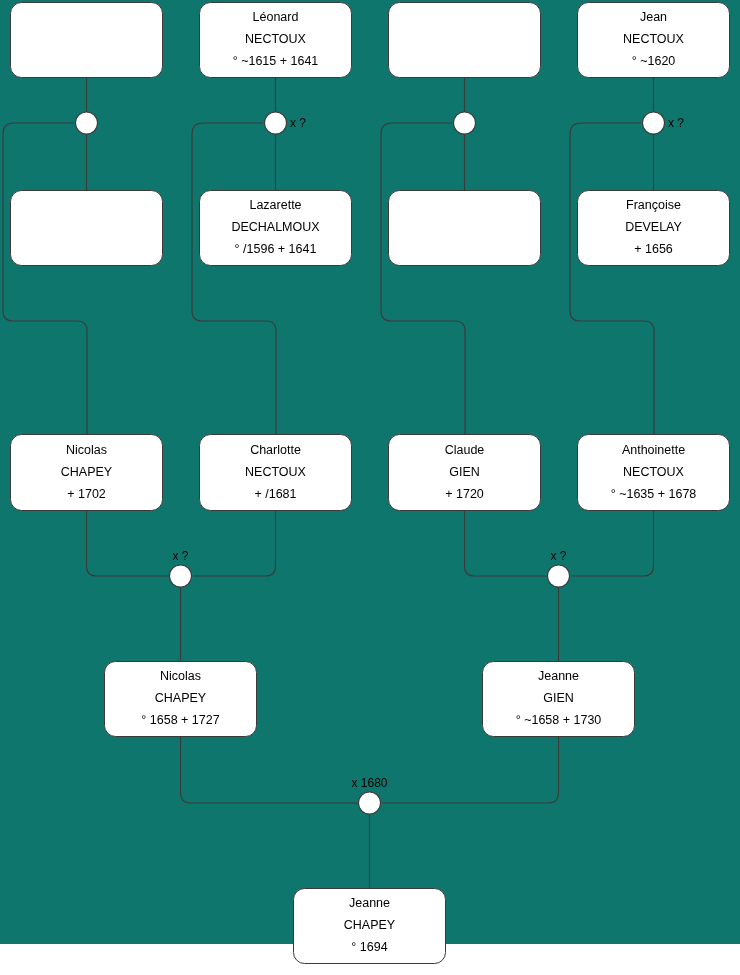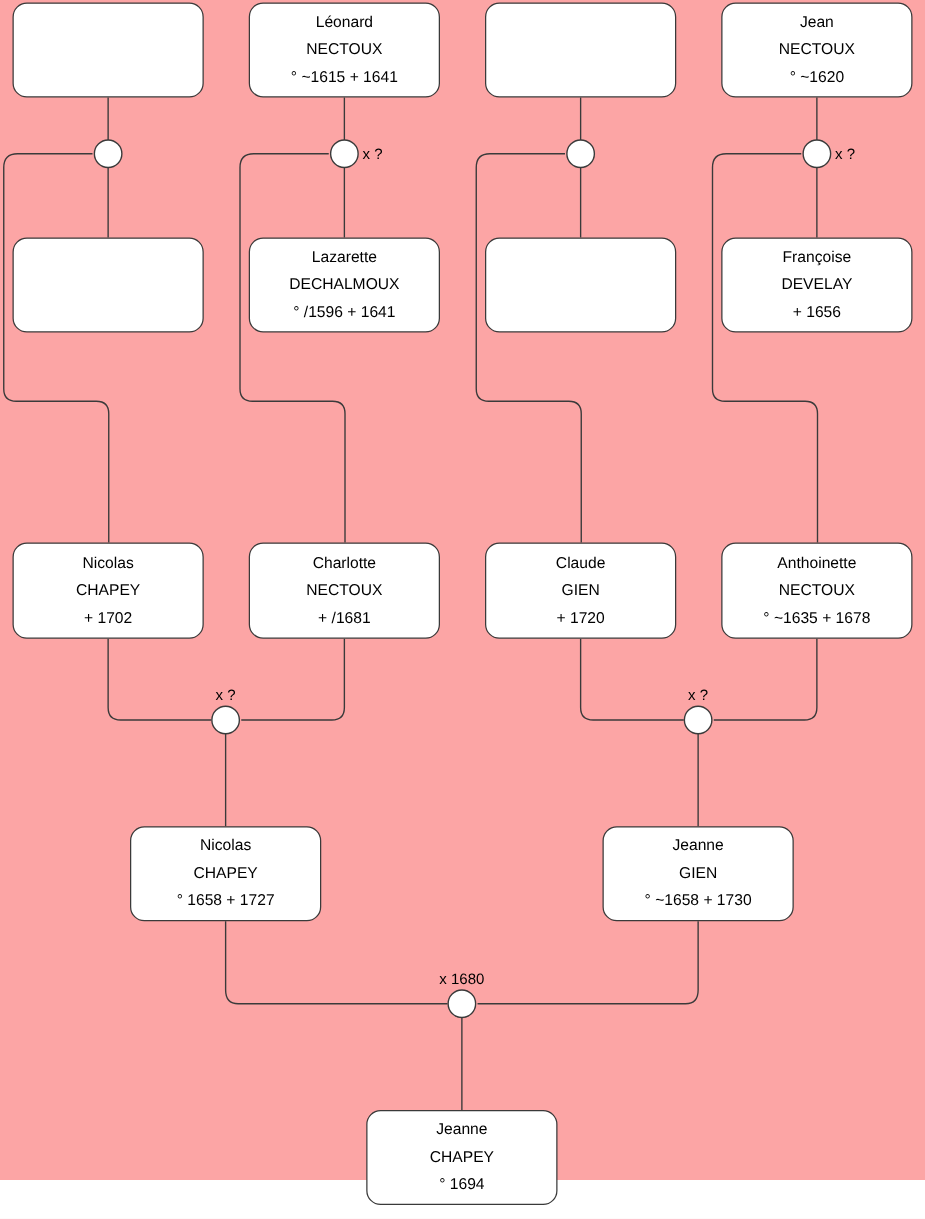--- a/index.html
+++ b/index.html
@@ -10,21 +10,21 @@
   body {
     width: 740px;
     height: 975px;
     font-family: "Liberation Sans", sans-serif;
     overflow: hidden;
   }
   #chart-root {
     position: relative;
     width: 740px;
     height: 944px;
-    background: #fca5a5;
+    background: #0f766e;
   }
   svg.tree-canvas {
     position: absolute;
     top: 0;
     left: 0;
     width: 740px;
     height: 975px;
     display: block;
   }
   .person-box {

